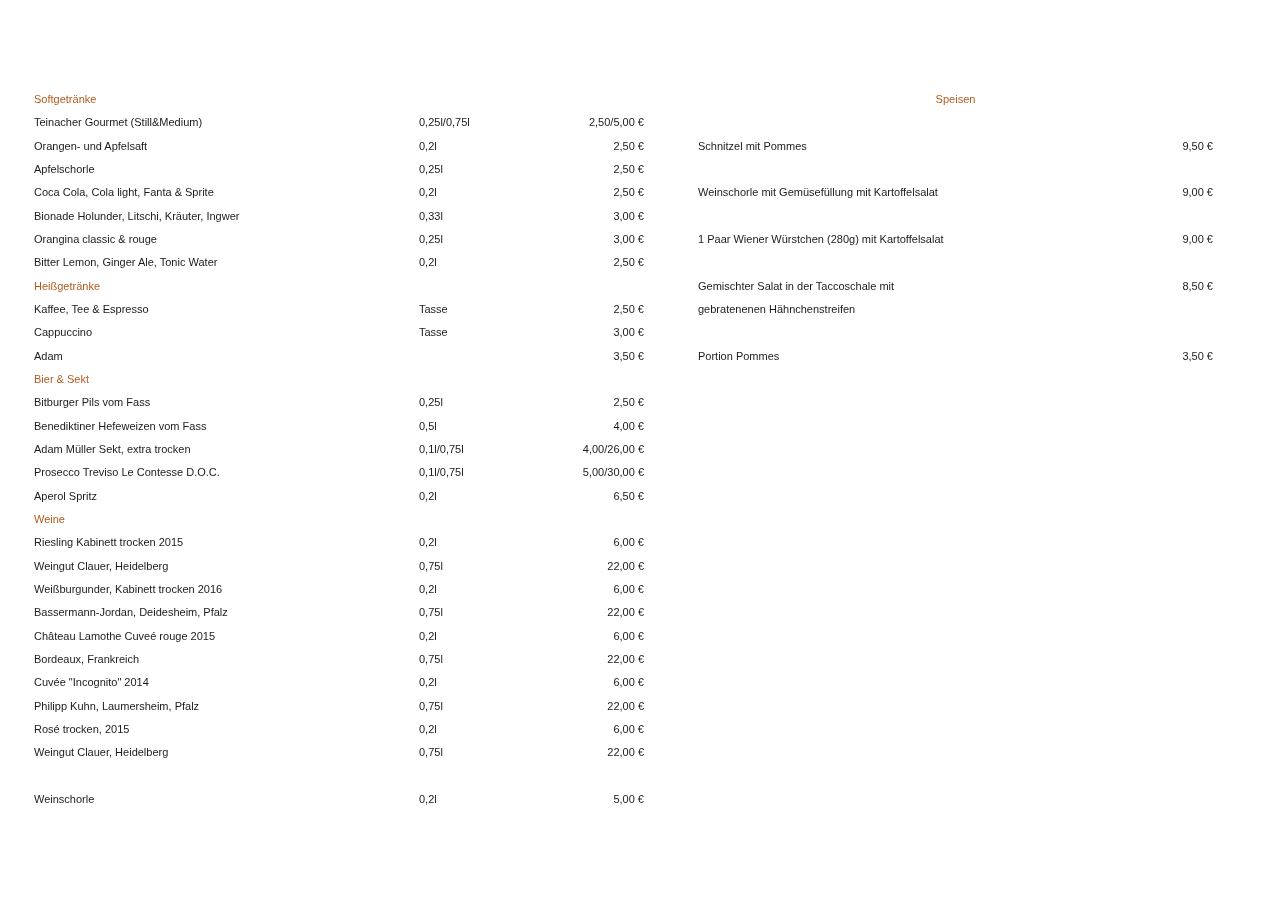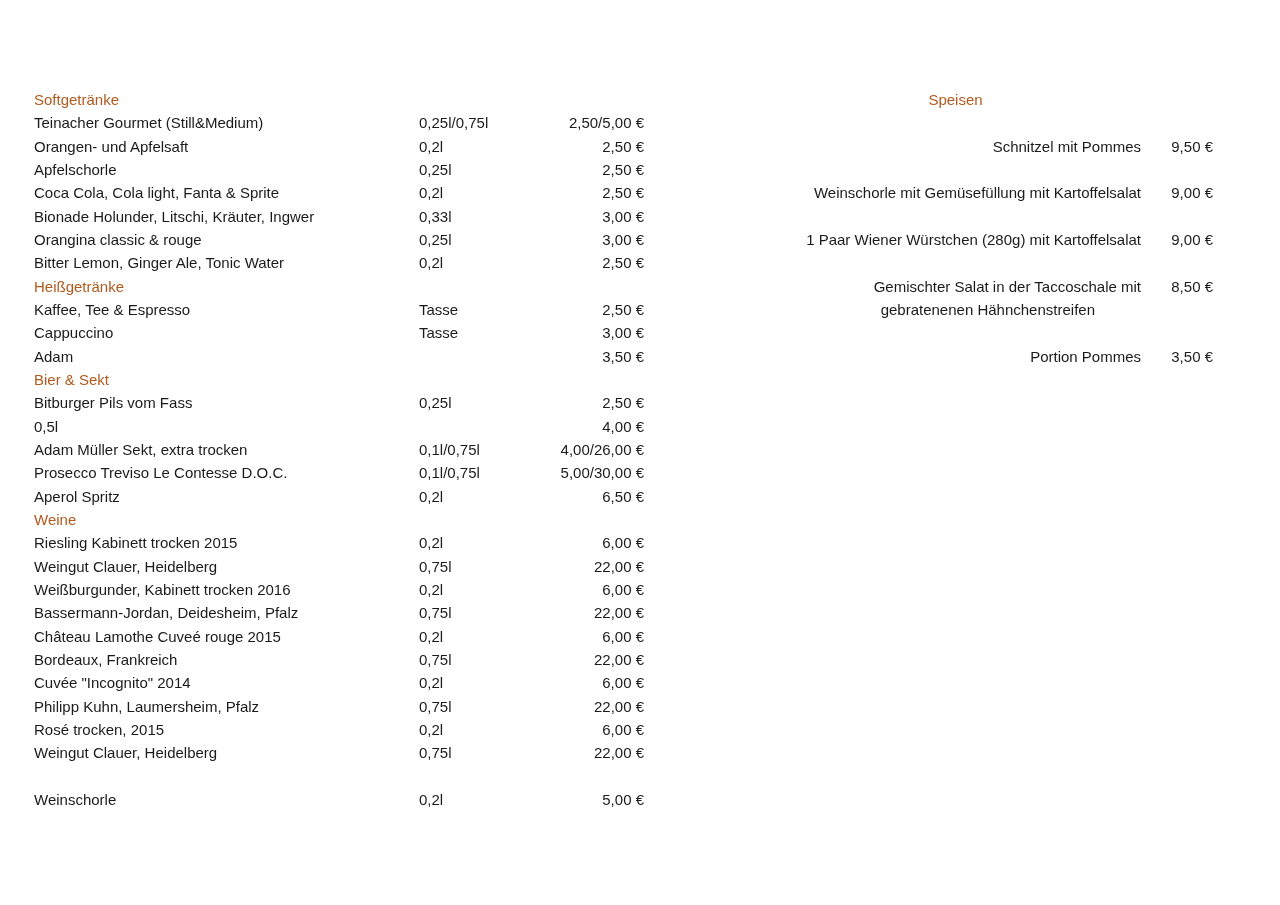--- a/index.html
+++ b/index.html
@@ -8,31 +8,31 @@
     background:#ffffff;
     font-family:"Liberation Sans", sans-serif;
     color:#1b1b1b;
     overflow:hidden;
     position:relative;
   }
   .menu-page{position:absolute;inset:0;background:#ffffff;}
   .col{
     position:absolute;
     top:88px;
-    font-size:15px;
+    font-size:11px;
     line-height:23.34px;
   }
   .drinks-col{left:34px;width:610px;}
   .speisen-col{left:698px;width:515px;}
   .row{display:flex;height:23.34px;white-space:nowrap;}
   .heading{color:var(--heading-color,#b25a1e);}
   .name{flex:0 0 385px;overflow:visible;}
   .size{flex:0 0 105px;}
   .price{flex:1 1 auto;text-align:right;}
-  .rtext{flex:1 1 auto;text-align:right;overflow:visible;}
+  .rtext{flex:1 1 auto;text-align:left;overflow:visible;}
   .rtext.cont{padding-right:46px;}
   .rprice{flex:0 0 72px;text-align:right;}
   .rhead{flex:1 1 auto;text-align:center;}
 </style>
 </head>
 <body>
 
 <div class="menu-page">
   <div class="col drinks-col">
       <div class="row">
@@ -92,20 +92,21 @@
       </div>
       <div class="row">
         <div class="heading">Bier &amp; Sekt</div>
       </div>
       <div class="row">
         <div class="name">Bitburger Pils vom Fass</div>
         <div class="size">0,25l</div>
         <div class="price">2,50 €</div>
       </div>
       <div class="row">
+        <div class="name">Benediktiner Hefeweizen vom Fass</div>
         <div class="size">0,5l</div>
         <div class="price">4,00 €</div>
       </div>
       <div class="row">
         <div class="name">Adam Müller Sekt, extra trocken</div>
         <div class="size">0,1l/0,75l</div>
         <div class="price">4,00/26,00 €</div>
       </div>
       <div class="row">
         <div class="name">Prosecco Treviso Le Contesse D.O.C.</div>

